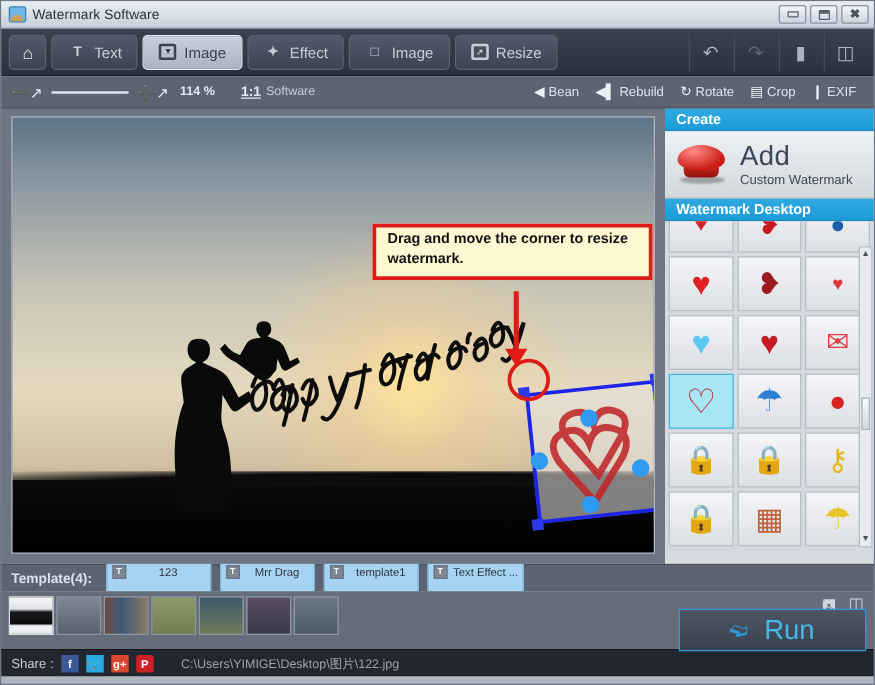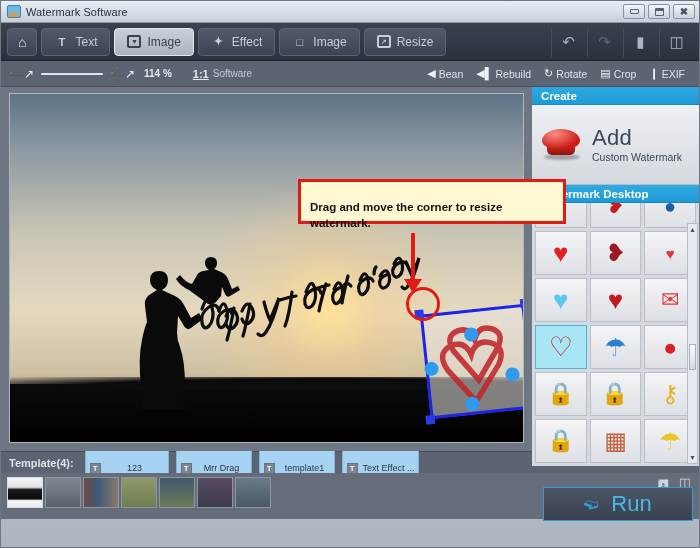--- a/index.html
+++ b/index.html
@@ -129,36 +129,36 @@
   }
   .arrow-line {
     position:absolute; left:410px; top:146px; width:4px; height:52px; background:#e01a14;
   }
   .arrow-head {
     position:absolute; left:403px; top:192px; width:0; height:0;
     border-left:9px solid transparent; border-right:9px solid transparent;
     border-top:14px solid #e01a14;
   }
   .callout {
-    position:absolute; left:297px; top:92px; width:268px; height:45px;
+    position:absolute; left:297px; top:92px; width:224px; height:45px;
     background:#fdf8d2; border:3px solid #e01a14;
-    padding:18px 9px; font-size:11.5px; color:#111; font-weight:bold; line-height:1.35;
+    padding:2px 9px; font-size:11.5px; color:#111; font-weight:bold; line-height:1.35;
     z-index:6;
   }
 
   
   .rpanel { width:169px; height:364px; background:#d6dae0; position:relative; }
   .panel-head {
     height:18px; background:linear-gradient(#2fa9e0,#1d9bd8);
     color:#fff; font-size:11.5px; font-weight:bold;
     display:flex; align-items:center; padding-left:9px;
     border-bottom:1px solid #1787bd;
   }
   .create-box {
-    height:80px; background:linear-gradient(#eef1f4,#d3d8de);
+    height:54px; background:linear-gradient(#eef1f4,#d3d8de);
     display:flex; align-items:center; gap:8px; padding:0 6px;
     border-bottom:1px solid #b5bcc5;
   }
   .stamp { width:46px; height:40px; position:relative; }
   .stamp .cap {
     position:absolute; left:4px; top:4px; width:38px; height:20px;
     background:radial-gradient(ellipse at 35% 25%, #ff8c84, #cc1d18 70%);
     border-radius:50% 50% 42% 42%/60% 60% 40% 40%;
   }
   .stamp .base {
@@ -201,21 +201,21 @@
   }
 
   
   .tplbar {
     height:22px; background:#5c6472; display:flex; align-items:center;
     padding:0 8px; gap:7px; border-top:1px solid #474f5c;
   }
   .tpl-label { color:#dce2ea; font-size:11px; font-weight:bold; margin-right:4px; }
   .tpl-btn {
     height:15px; min-width:76px; background:#a7d3f2; border:1px solid #7fb4dd;
-    display:flex; align-items:flex-start; gap:5px; padding:12px 4px;
+    display:flex; align-items:flex-end; gap:5px; padding:12px 4px;
     font-size:9px; color:#2b3340;
   }
   .tpl-btn .tico {
     width:11px; height:11px; background:#7d8794; color:#fff;
     font-size:7px; font-weight:bold; display:flex; align-items:center; justify-content:center;
     border:1px solid #69727e;
   }
   .tpl-btn .tlabel { flex:1; text-align:center; }
 
   
@@ -531,14 +531,22 @@
       <span class="act-ico">🖪</span>
       <span class="act-ico">◫</span>
     </div>
 
     <div class="run-btn">
       <span class="run-arrow">➫</span>
       <span>Run</span>
     </div>
   </div>
 
+  <div class="status">
+    <span class="share-lbl">Share :</span>
+    <span class="soc fb">f</span>
+    <span class="soc tw">🐦</span>
+    <span class="soc gp">g+</span>
+    <span class="soc pi">P</span>
+    <span class="path">C:\Users\YIMIGE\Desktop\图片\122.jpg</span>
+  </div>
 
 </div>
 
 </body></html>

